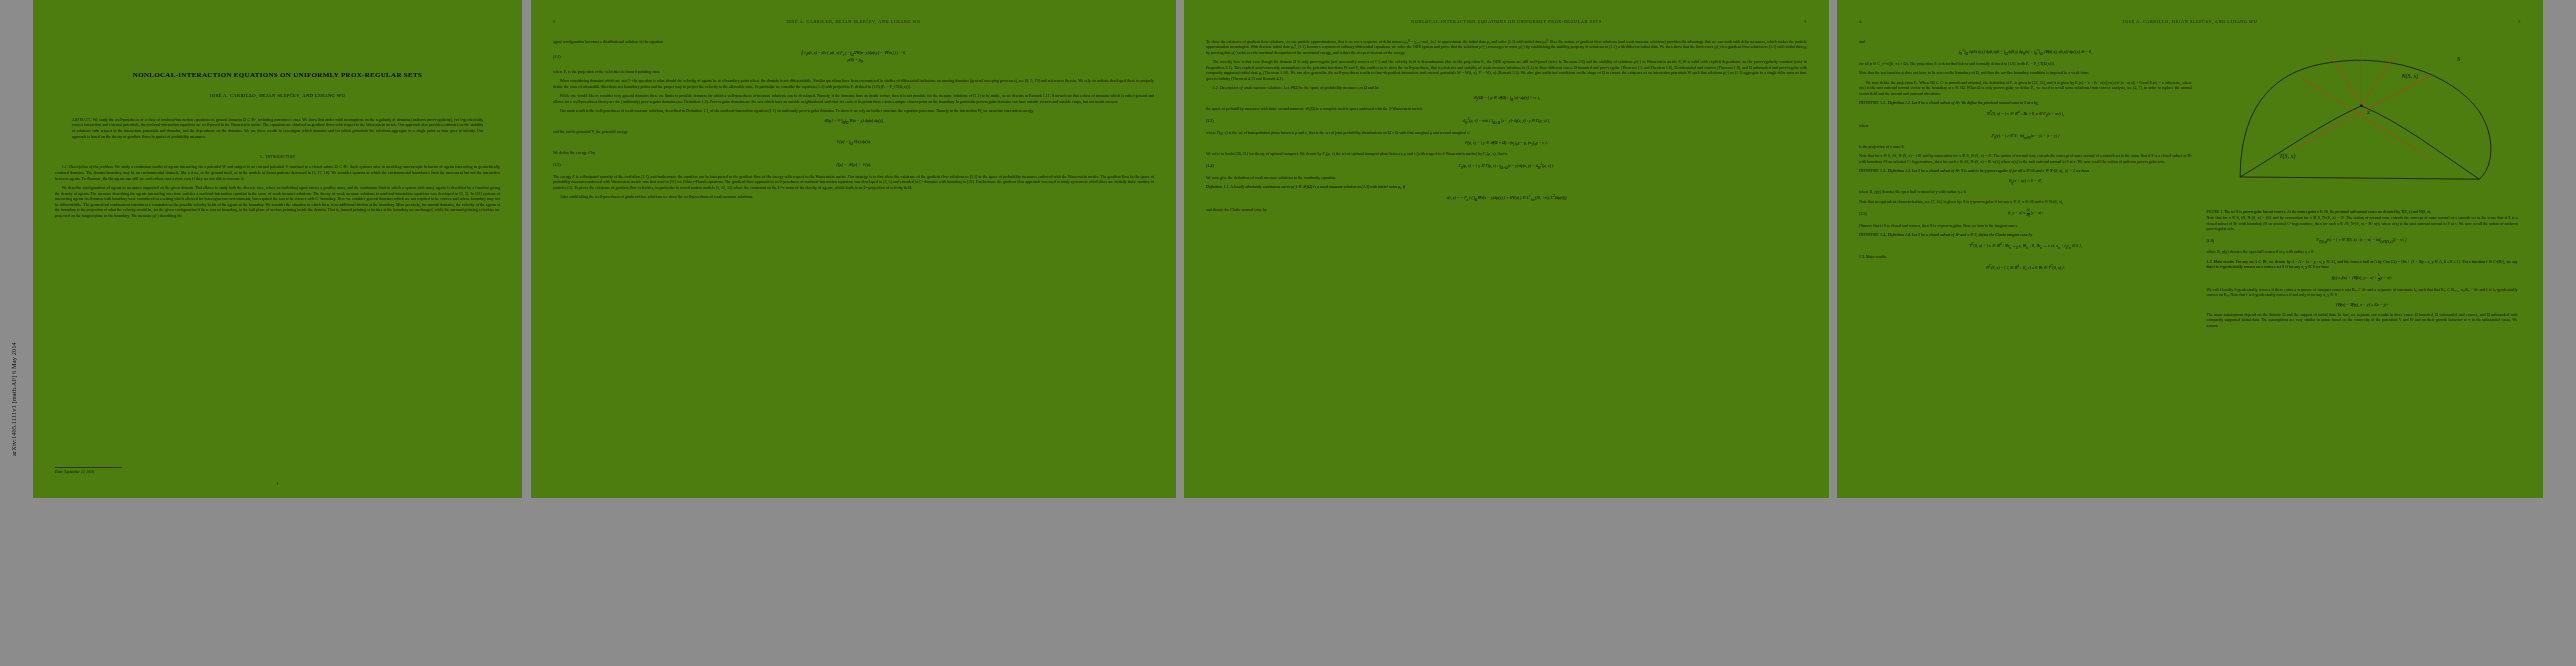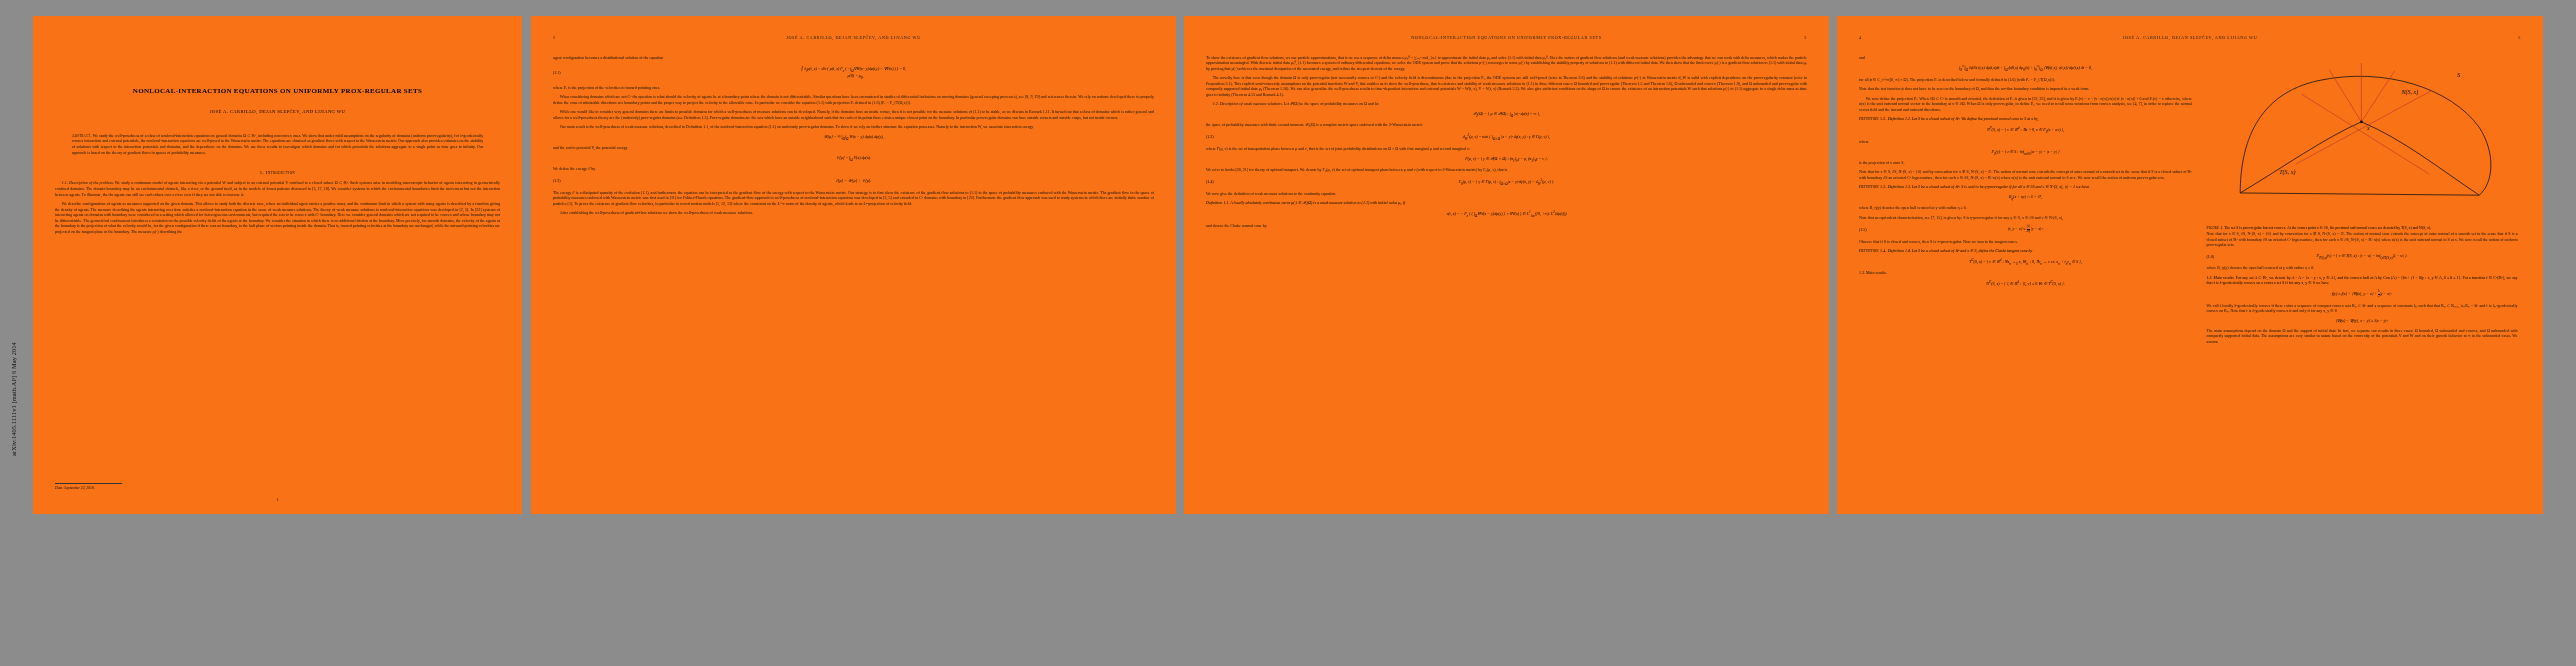--- a/index.html
+++ b/index.html
@@ -2,21 +2,21 @@
 <html style="font-size:9px"><head>
 <meta charset="utf-8">
 <style>
   html,body{margin:0;padding:0;background:#8c8c8c;}
   body{font-family:"Liberation Serif", serif;}
   .sheet{
     position:relative;width:2576px;height:667px;background:#8c8c8c;
     overflow:hidden;
   }
   .page{
-    position:absolute;top:16px;background:#f97316;height:498px;
+    position:absolute;top:0;background:#4d7c0f;height:498px;
     box-sizing:border-box;
     padding:19px 22px 16.7px 22px;
     overflow:hidden;
   }
   .p1{left:33px;width:489px;}
   .p2{left:531px;width:645px;}
   .p3{left:1184px;width:645px;}
   .p4{left:1837px;width:706px;}
 
   .arxiv-strip{

